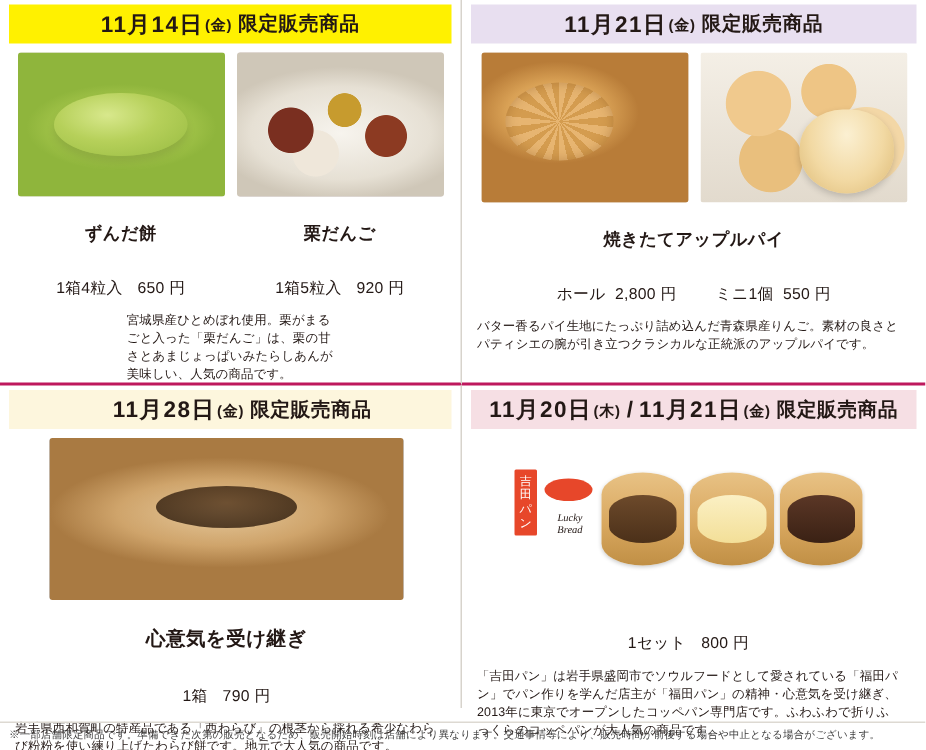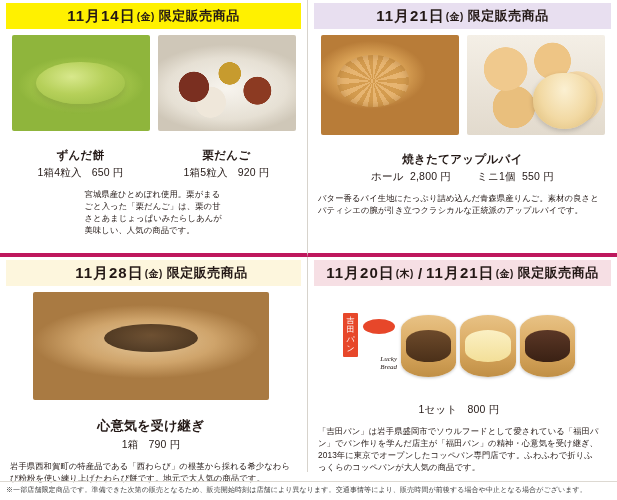--- a/index.html
+++ b/index.html
@@ -24,21 +24,21 @@
     display: grid;
     grid-template-columns: 308px 309px;
     grid-template-rows: 257px 215px;
   }
   .cell {
     position: relative;
     box-sizing: border-box;
     padding: 0 6px;
   }
   .cell.left-border { border-right: 1px solid #d7d3cc; }
-  .cell.top-border { border-bottom: 4px solid #be185d; }
+  .cell.top-border { border-bottom: 2px solid #be185d; }
 
   
   .banner {
     height: 26px;
     display: flex;
     align-items: center;
     justify-content: center;
     font-size: 14px;
     font-weight: bold;
     letter-spacing: 0.5px;
@@ -88,21 +88,21 @@
 
   .pname {
     font-size: 11.5px;
     font-weight: bold;
     margin-top: 17px;
     letter-spacing: 0.3px;
   }
   .pname.big { font-size: 13px; }
   .priceline {
     font-size: 10.5px;
-    margin-top: 3px;
+    margin-top: 22px;
     letter-spacing: 0.2px;
   }
   .priceline .amt { margin-left: 10px; }
   .priceline.two {
     display: flex;
     justify-content: center;
     gap: 26px;
   }
   .desc {
     font-size: 8.3px;
@@ -241,26 +241,25 @@
   }
   .logo-oval {
     position: absolute;
     left: 20px; top: 6px;
     width: 32px; height: 15px;
     border-radius: 50%;
     background: #e7472a;
   }
   .logo-script {
     position: absolute;
-    left: 20px; top: 42px;
+    left: 20px; top: 28px;
     font-size: 7px;
     font-style: italic;
     font-family: "Liberation Serif", serif;
     color: #231815;
-    text-align: right;
   }
   .bun {
     flex: 1 1 0;
     height: 62px;
     border-radius: 30px / 16px;
     position: relative;
     overflow: hidden;
     background: linear-gradient(180deg, #e8c285 0%, #d9a85f 55%, #c08f45 100%);
     box-shadow: 0 1px 3px rgba(0,0,0,0.22);
   }

